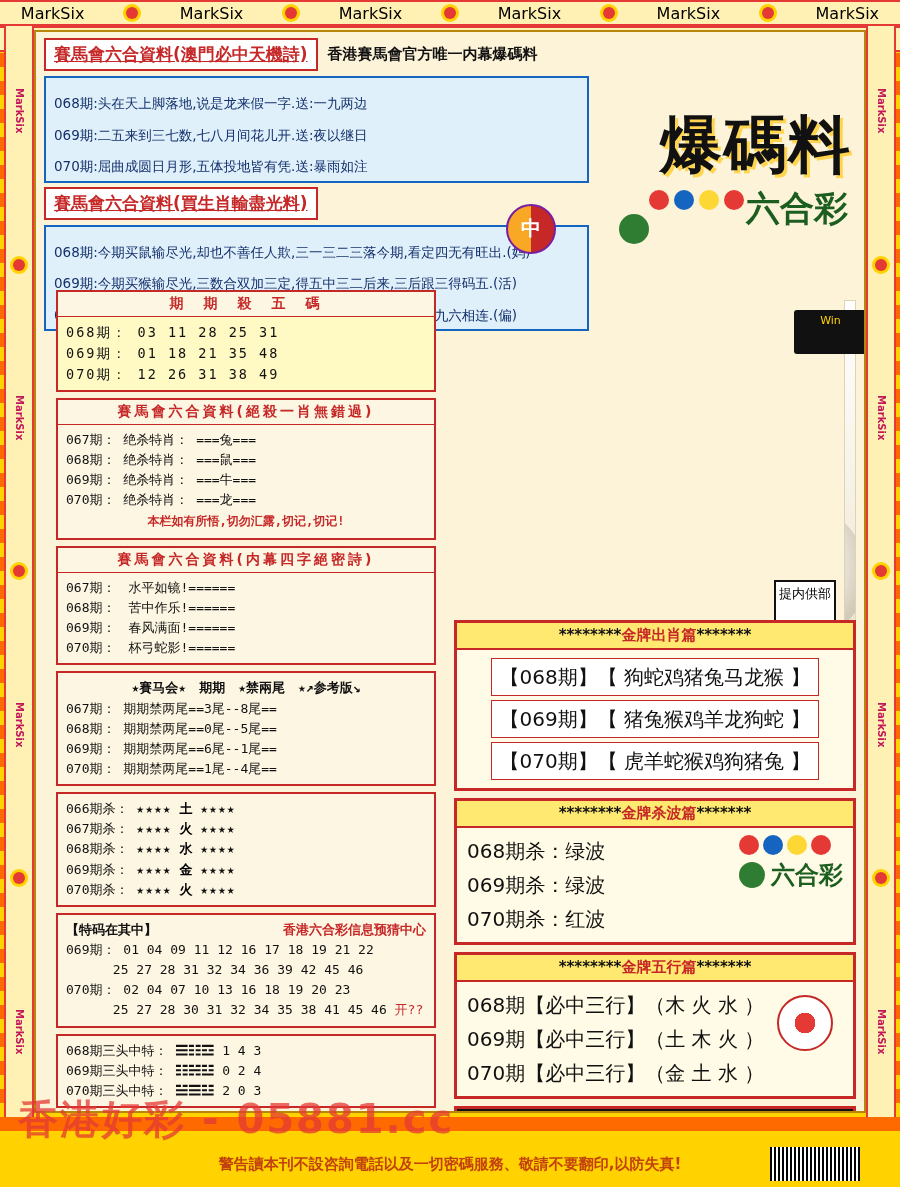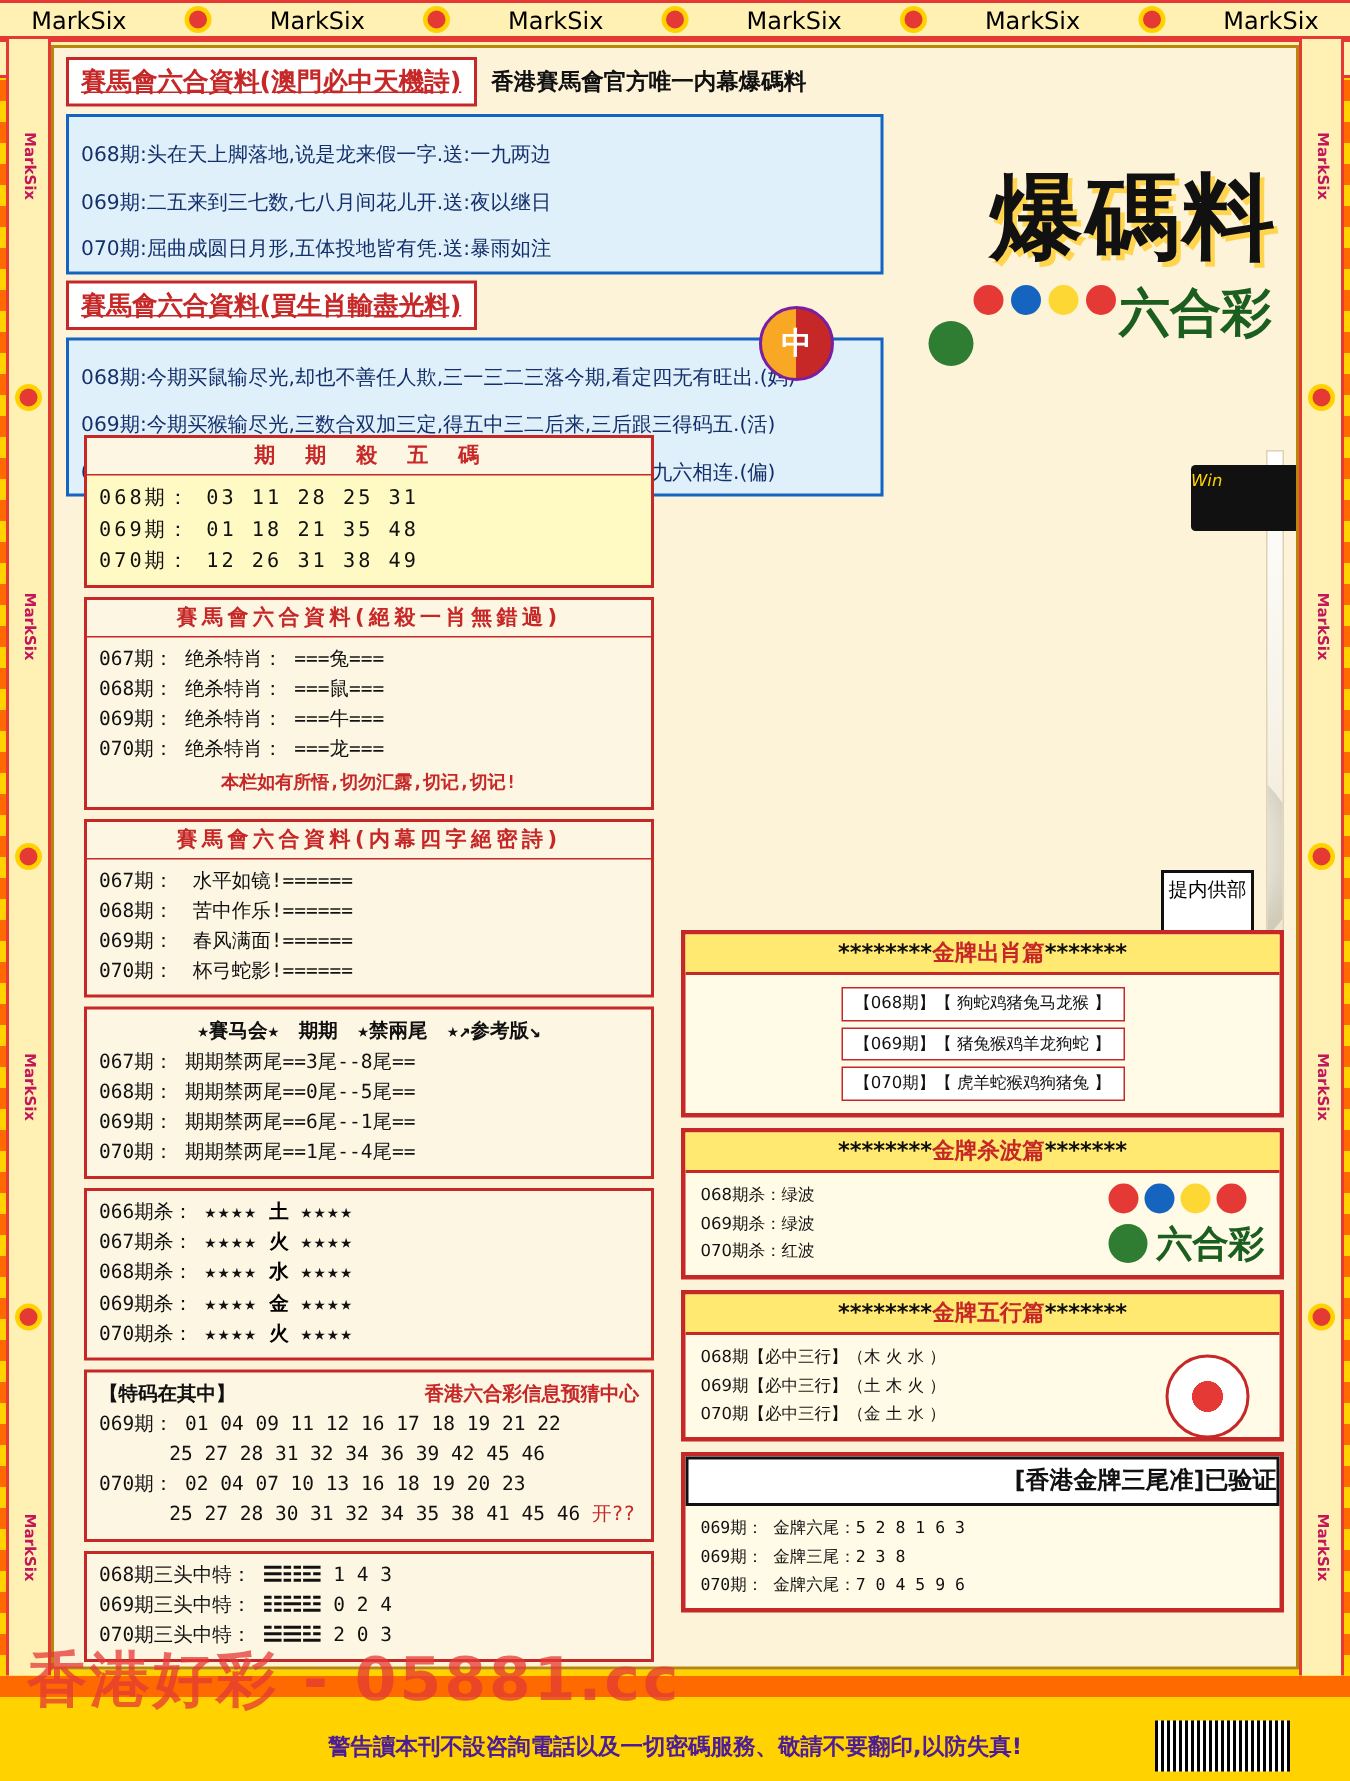--- a/index.html
+++ b/index.html
@@ -110,43 +110,43 @@
   .pic .ink-hill{position:absolute;right:-10px;bottom:-30px;width:230px;height:160px;
     background:#e8e4d8;border-radius:50% 50% 45% 55%;box-shadow:inset -10px -10px 18px #cfc9b6;}
 
   .badge-yellow{
     position:absolute;left:330px;top:290px;width:62px;height:56px;
     background:#fff;border:2px solid #111;color:#000;font-size:13px;
     text-align:center;line-height:1.3;padding-top:4px;box-sizing:border-box;
   }
   .win-logo{
     position:absolute;left:350px;top:20px;width:73px;height:44px;background:#111;
-    color:#ffd200;font-size:11px;line-height:1.2;padding-top:4px;
-    box-sizing:border-box;border-radius:3px;font-style:italic;
+    color:#ffd200;font-size:11px;text-align:center;line-height:1.2;padding-top:4px;
+    box-sizing:border-box;border-radius:3px;
   }
 
   
   .gold-panel{border:3px solid #c62828;background:#fffbe6;margin-bottom:7px;margin-left:10px;}
   .gold-title{
     background:#ffe970;text-align:center;font-weight:bold;font-size:15px;color:#111;
     padding:3px 0;border-bottom:2px solid #c62828;
   }
   .gold-title .g{color:#c62828;}
-  .gold-body{padding:6px 10px;font-size:11px;line-height:1.7;color:#111;}
+  .gold-body{padding:6px 10px;font-size:20px;line-height:1.7;color:#111;}
   .boxline{border:1.5px solid #c62828;background:#fff;display:inline-block;padding:1px 8px;margin:2px 0;}
 
   .verify-title{
     background:#fff;border:2px solid #111;text-align:right;font-weight:bold;
     font-size:16px;padding:4px 0;color:#111;
   }
 
   .bottom-note{
     position:absolute;left:0;right:0;bottom:0;height:46px;background:#ffd200;
     display:flex;align-items:center;justify-content:center;
-    font-size:15px;font-weight:bold;color:#4c1d95;
+    font-size:15px;font-weight:bold;color:#c2410c;
   }
   .watermark{
     position:absolute;left:18px;bottom:40px;font-size:40px;font-weight:bold;
     color:#e53935;opacity:.75;letter-spacing:2px;
   }
   .barcode{position:absolute;right:40px;bottom:6px;width:90px;height:34px;
     background:repeating-linear-gradient(90deg,#000 0 2px,#fff 2px 4px);}
   .hk-logo{position:absolute;right:20px;top:2px;width:52px;height:52px;border-radius:50%;
     background:#fff;border:2px solid #c62828;}
   .hk-logo .p{position:absolute;inset:8px;border-radius:50%;

